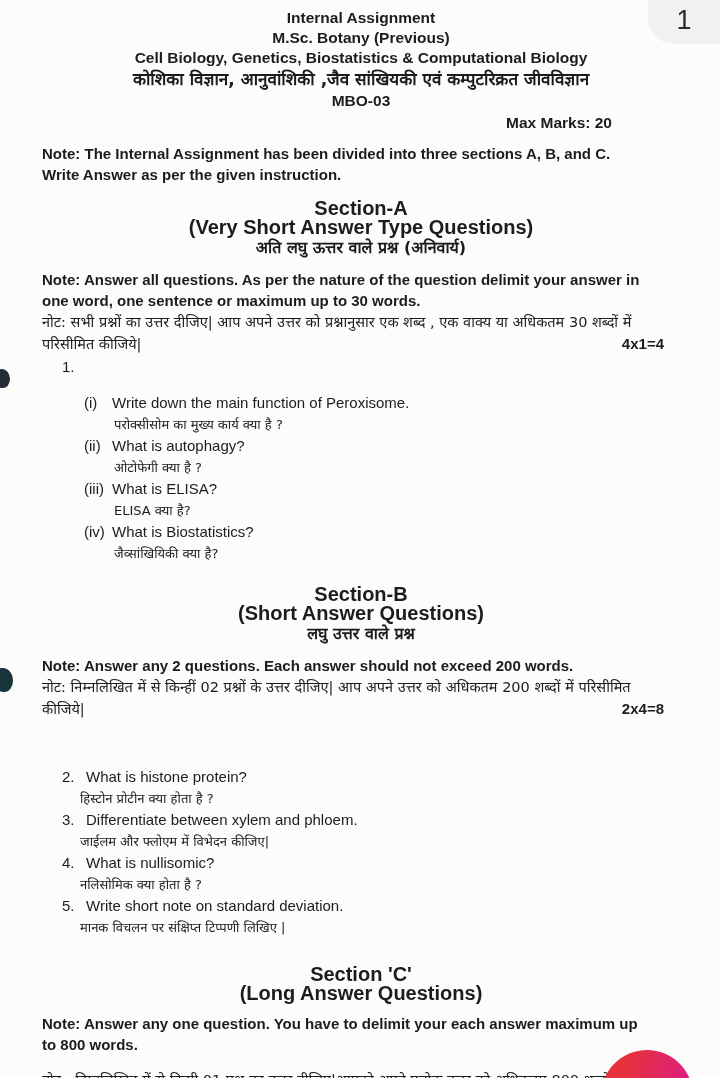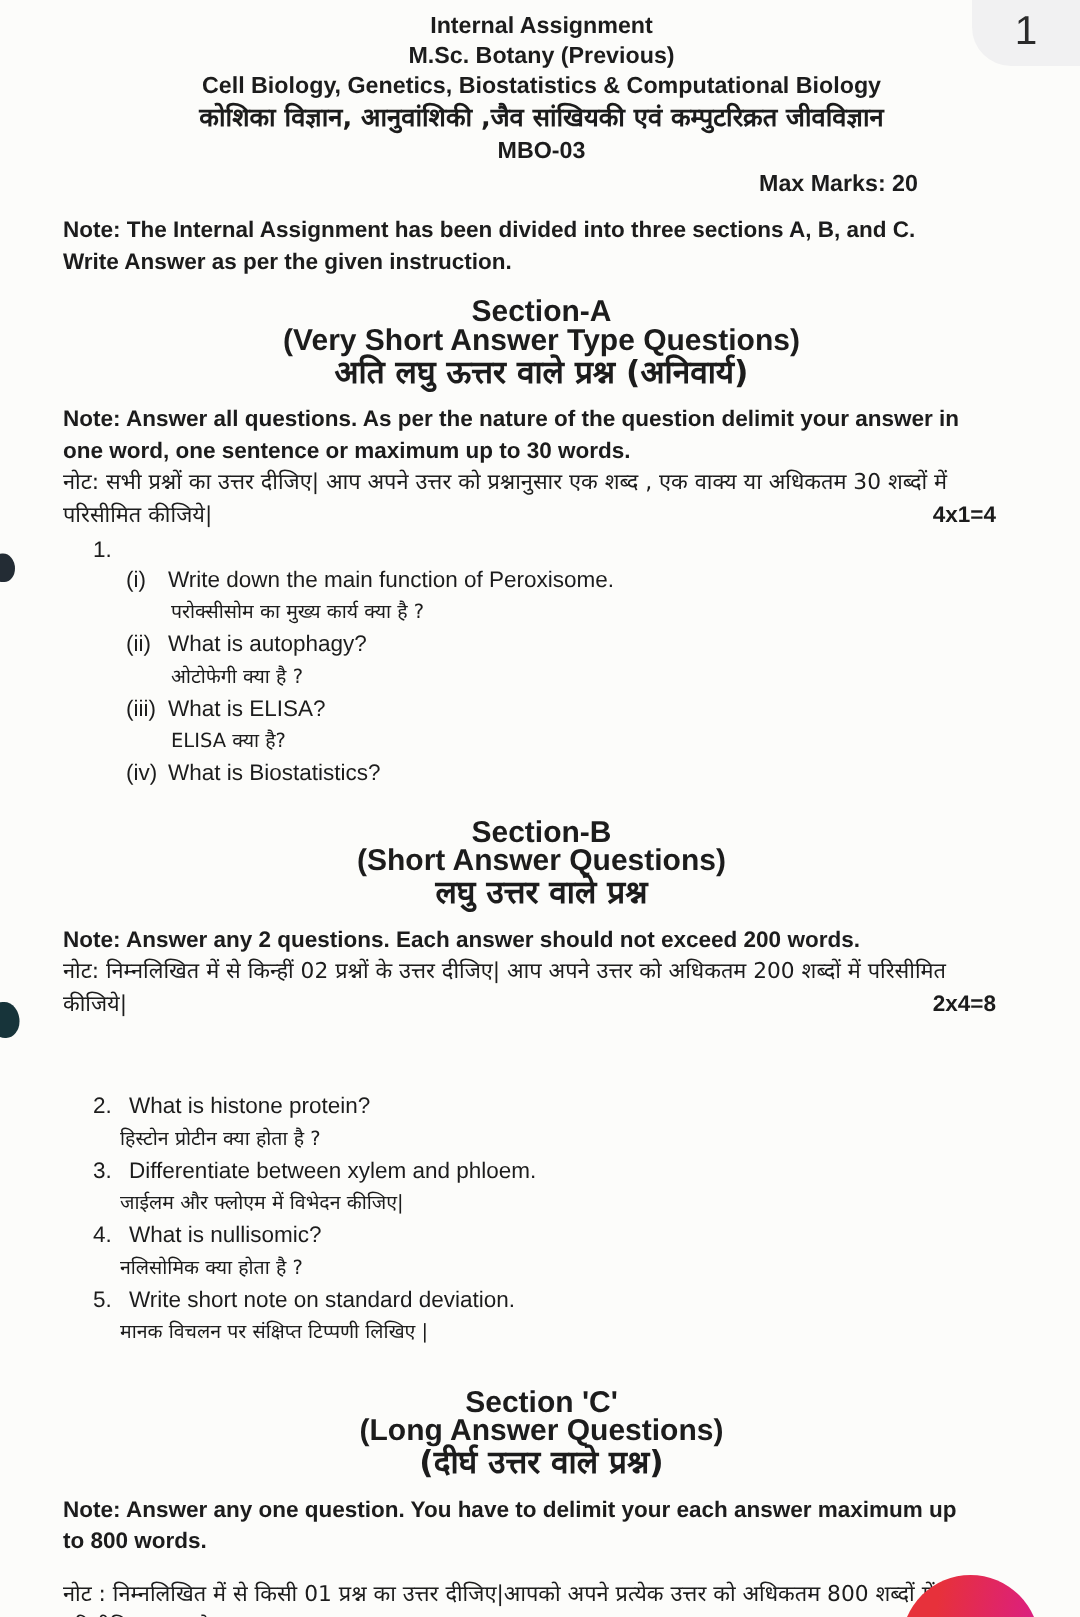--- a/index.html
+++ b/index.html
@@ -21,31 +21,31 @@
 
   
   .note-en { font-weight:bold; font-size:15px; line-height:21px; margin-top:10px; max-width:600px; }
   .note-hi { font-size:14.5px; line-height:22px; position:relative; max-width:600px; }
   .marks   { position:absolute; right:-22px; bottom:0; font-weight:bold; font-size:15px; font-family:"Liberation Sans",sans-serif; }
 
   .hindi { font-family:"DejaVu Sans","Liberation Sans",sans-serif; }
 
   
   .section-head { text-align:center; font-weight:bold; font-size:20px; line-height:19px; }
-  .section-head.hindi { font-size:21px; line-height:22px; }
+  .section-head.hindi { font-size:16px; line-height:22px; }
   .sec-a { margin-top:14px; }
   .sec-b { margin-top:20px; }
   .sec-c { margin-top:26px; }
 
   
   .qlead { margin-left:20px; font-size:15px; line-height:20px; margin-top:2px; }
   .q-en  { font-size:15px; line-height:20px; }
   .q-hi  { font-size:13px; line-height:23px; }
   .q-label { display:inline-block; min-width:28px; }
-  .list-a { margin-left:42px; } .list-a .q-hi { margin-left:30px; }
+  .list-a { margin-left:42px;margin-top:16px; } .list-a .q-hi { margin-left:30px; }
   .list-b { margin-left:20px;margin-top:47px; } .list-b .q-label { min-width:24px; } .list-b .q-hi { margin-left:18px; }
 
   
   .page-badge {
     position:absolute; top:0; right:0; width:72px; height:44px;
     background:var(--badge-bg,#f1f1f2);
     border-bottom-left-radius:26px;
     display:flex; align-items:flex-start; justify-content:center;
     font-size:27px; line-height:40px; color:#2b2b2b;
   }
@@ -96,20 +96,21 @@
       <div class="q">
         <div class="q-en"><span class="q-label">(ii)</span><span>What is autophagy?</span></div>
         <div class="q-hi hindi">ओटोफेगी क्या है ?</div>
       </div>
       <div class="q">
         <div class="q-en"><span class="q-label">(iii)</span><span>What is ELISA?</span></div>
         <div class="q-hi hindi">ELISA क्या है?</div>
       </div>
       <div class="q">
         <div class="q-en"><span class="q-label">(iv)</span><span>What is Biostatistics?</span></div>
+        <div class="q-hi hindi">जैव्सांखियिकी क्या है?</div>
       </div>
     </div>
   </section>
 
   <section class="sec-b">
     <div class="section-head">Section-B</div>
     <div class="section-head">(Short Answer Questions)</div>
     <div class="section-head hindi">लघु उत्तर वाले प्रश्न</div>
     <div class="note-en">Note: Answer any 2 questions. Each answer should not exceed 200 words.</div>
     <div class="note-hi hindi">
@@ -132,21 +133,20 @@
       <div class="q">
         <div class="q-en"><span class="q-label">5.</span><span>Write short note on standard deviation.</span></div>
         <div class="q-hi hindi">मानक विचलन  पर संक्षिप्त टिप्पणी लिखिए |</div>
       </div>
     </div>
   </section>
 
   <section class="sec-c">
     <div class="section-head">Section 'C'</div>
     <div class="section-head">(Long Answer Questions)</div>
-    <div class="section-head hindi">(दीर्घ उत्तर वाले  प्रश्न)</div>
     <div class="note-en">Note: Answer any one question. You have to delimit your each answer maximum up to 800 words.</div>
     <div class="note-hi hindi" style="margin-top:14px;">
       <span>नोट : निम्नलिखित में से किसी 01 प्रश्न का उत्तर दीजिए|आपको  अपने प्रत्येक उत्तर को अधिकतम 800 शब्दों में परिसीमित करना है|</span>
       
     </div>
 
   </section>
 
 </div>
 

